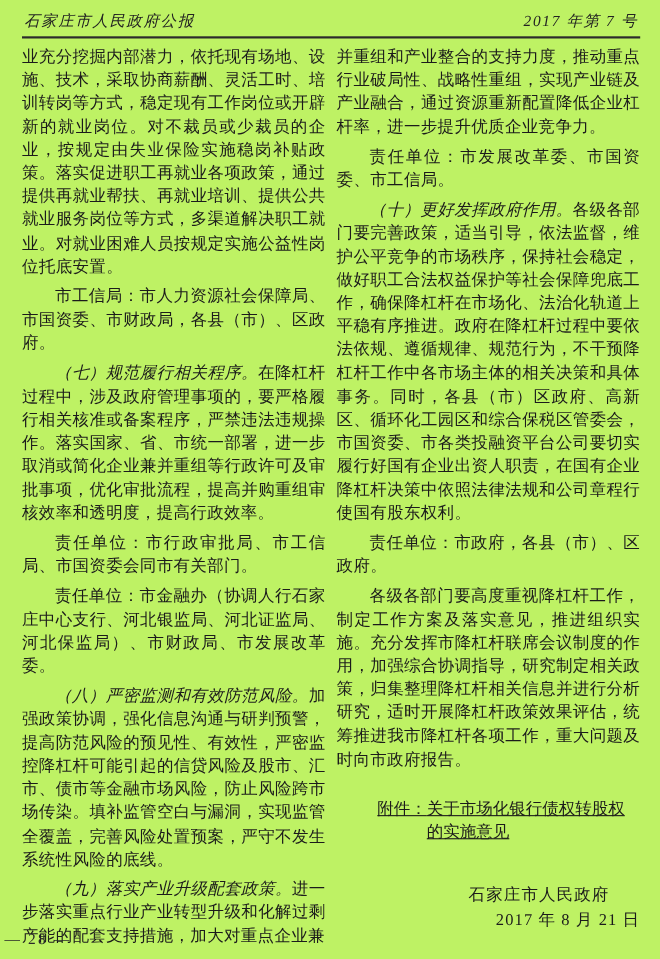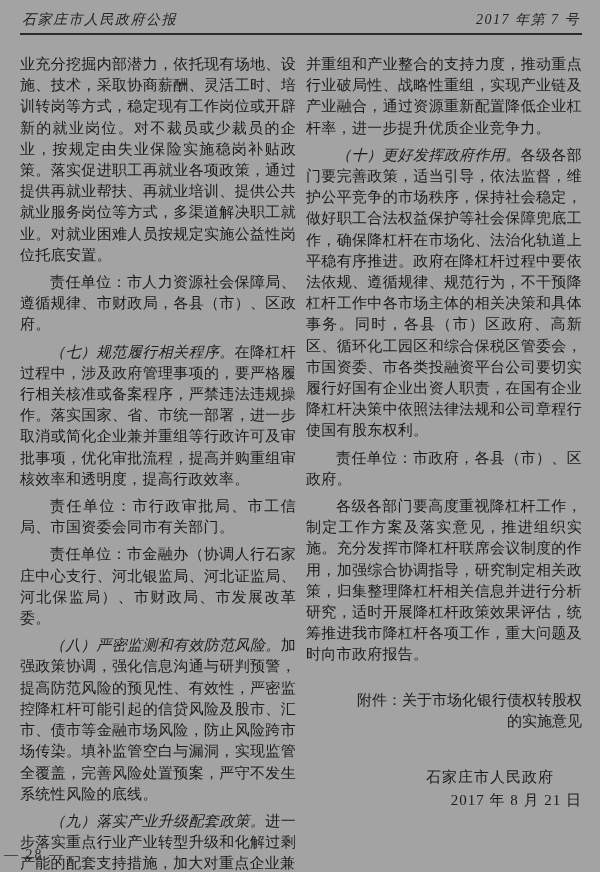--- a/index.html
+++ b/index.html
@@ -9,21 +9,21 @@
     font-family:"Liberation Serif","DejaVu Serif",serif;
     color:#1b1b1b;
     -webkit-font-smoothing:antialiased;
   }
   .page{
     position:relative;
     width:600px;height:872px;
     box-sizing:border-box;
     padding:11px 18px 0 20px;
     overflow:hidden;
-    background:#a3a3a3;
+    background:#bef264;
   }
   .header{
     display:flex;
     justify-content:space-between;
     align-items:baseline;
     font-size:14px;
     font-style:italic;
     letter-spacing:1.5px;
     color:#222;
     padding:0 2px;
@@ -43,28 +43,29 @@
     box-sizing:border-box;
     font-size:15px;
     line-height:21.2px;
     text-align:justify;
     text-justify:inter-character;
     letter-spacing:0.3px;
     word-break:break-all;
     color:#1b1b1b;
   }
   .para{margin:6px 0 0 0;text-indent:2em;}
-  .para.cont{margin-top:12px;text-indent:0;}
+  .para.cont{margin-top:0;text-indent:0;}
   .para.item .item-head{font-style:italic;}
   .para.attachment{
     margin-top:24px;
     padding-left:82px;
     text-indent:-45px;
-    text-align:right;
+    text-align:left;
     letter-spacing:0;
+    text-decoration:underline;
   }
   .para.sign-name{
     margin-top:35px;
     text-align:right;
     padding-right:28px;
     text-indent:0;
     letter-spacing:1px;
   }
   .para.sign-date{
     margin-top:2px;
@@ -90,29 +91,30 @@
   <div class="header">
     <span>石家庄市人民政府公报</span>
     <span>2017 年第 7 号</span>
   </div>
 
   <div class="header-rule"></div>
 
   <div class="columns">
     <div class="col" id="col-left">
         <p class="para cont">业充分挖掘内部潜力，依托现有场地、设施、技术，采取协商薪酬、灵活工时、培训转岗等方式，稳定现有工作岗位或开辟新的就业岗位。对不裁员或少裁员的企业，按规定由失业保险实施稳岗补贴政策。落实促进职工再就业各项政策，通过提供再就业帮扶、再就业培训、提供公共就业服务岗位等方式，多渠道解决职工就业。对就业困难人员按规定实施公益性岗位托底安置。</p>
-        <p class="para resp">责任单位：市人力资源社会保障局、遵循规律、市财政局，各县（市）、区政府。</p>
+        <p class="para resp">市工信局：市人力资源社会保障局、市国资委、市财政局，各县（市）、区政府。</p>
         <p class="para item"><span class="item-head">（七）规范履行相关程序。</span>在降杠杆过程中，涉及政府管理事项的，要严格履行相关核准或备案程序，严禁违法违规操作。落实国家、省、市统一部署，进一步取消或简化企业兼并重组等行政许可及审批事项，优化审批流程，提高并购重组审核效率和透明度，提高行政效率。</p>
         <p class="para resp">责任单位：市行政审批局、市工信局、市国资委会同市有关部门。</p>
         <p class="para resp">责任单位：市金融办（协调人行石家庄中心支行、河北银监局、河北证监局、河北保监局）、市财政局、市发展改革委。</p>
         <p class="para item"><span class="item-head">（八）严密监测和有效防范风险。</span>加强政策协调，强化信息沟通与研判预警，提高防范风险的预见性、有效性，严密监控降杠杆可能引起的信贷风险及股市、汇市、债市等金融市场风险，防止风险跨市场传染。填补监管空白与漏洞，实现监管全覆盖，完善风险处置预案，严守不发生系统性风险的底线。</p>
         <p class="para item"><span class="item-head">（九）落实产业升级配套政策。</span>进一步落实重点行业产业转型升级和化解过剩产能的配套支持措施，加大对重点企业兼</p>
       </div>
     <div class="col" id="col-right">
         <p class="para cont">并重组和产业整合的支持力度，推动重点行业破局性、战略性重组，实现产业链及产业融合，通过资源重新配置降低企业杠杆率，进一步提升优质企业竞争力。</p>
+        <p class="para resp">责任单位：市发展改革委、市国资委、市工信局。</p>
         <p class="para item"><span class="item-head">（十）更好发挥政府作用。</span>各级各部门要完善政策，适当引导，依法监督，维护公平竞争的市场秩序，保持社会稳定，做好职工合法权益保护等社会保障兜底工作，确保降杠杆在市场化、法治化轨道上平稳有序推进。政府在降杠杆过程中要依法依规、遵循规律、规范行为，不干预降杠杆工作中各市场主体的相关决策和具体事务。同时，各县（市）区政府、高新区、循环化工园区和综合保税区管委会，市国资委、市各类投融资平台公司要切实履行好国有企业出资人职责，在国有企业降杠杆决策中依照法律法规和公司章程行使国有股东权利。</p>
         <p class="para resp">责任单位：市政府，各县（市）、区政府。</p>
         <p class="para para">各级各部门要高度重视降杠杆工作，制定工作方案及落实意见，推进组织实施。充分发挥市降杠杆联席会议制度的作用，加强综合协调指导，研究制定相关政策，归集整理降杠杆相关信息并进行分析研究，适时开展降杠杆政策效果评估，统筹推进我市降杠杆各项工作，重大问题及时向市政府报告。</p>
         <p class="para attachment"><span>附件：</span>关于市场化银行债权转股权的实施意见</p>
         <p class="para sign-name">石家庄市人民政府</p>
         <p class="para sign-date">2017 年 8 月 21 日</p>
       </div>
   </div>
 
   <div class="footer">— 28 —</div>

